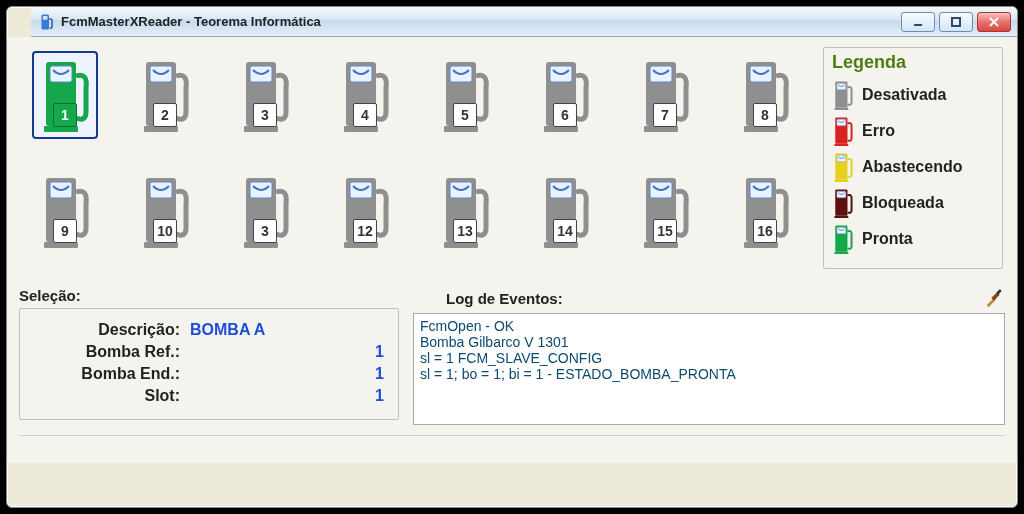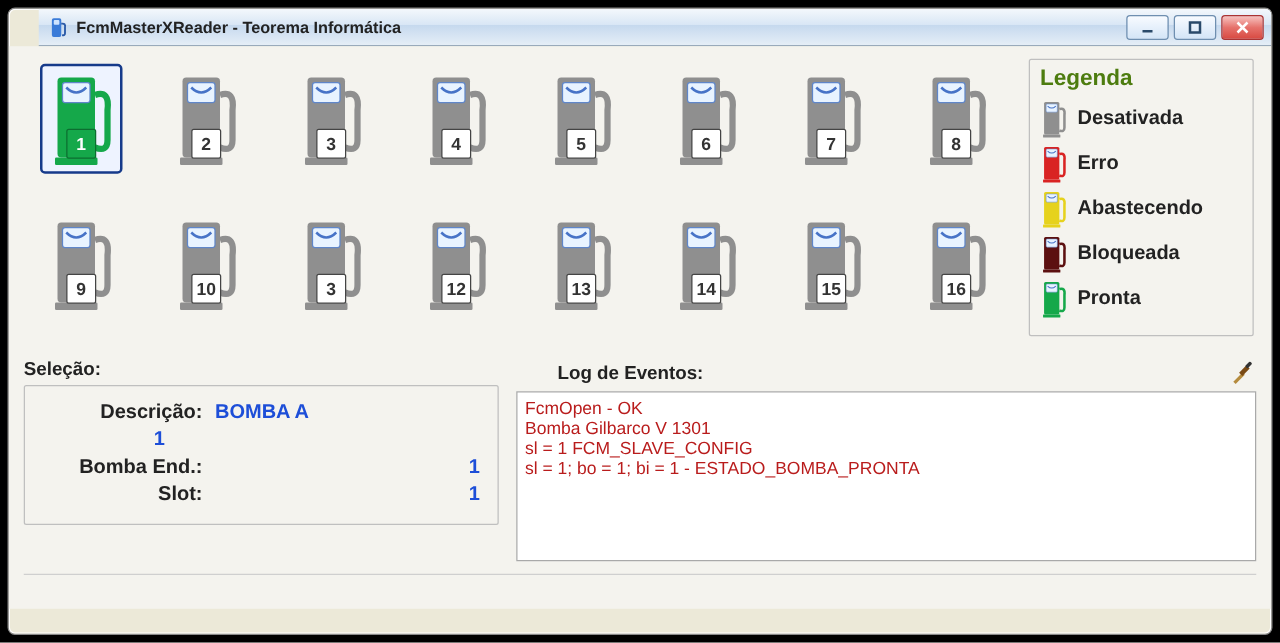--- a/index.html
+++ b/index.html
@@ -130,21 +130,21 @@
   .sel-panel { width:380px; }
   .sel-title, .log-title {
     font-weight:bold;
     font-size:15px;
     color:#222;
   }
   .sel-box {
     border:1px solid #bfbfbf;
     background:#f4f3ee;
     border-radius:2px;
-    padding:8px 14px 10px 2px;
+    padding:8px 14px 10px 20px;
     margin-top:4px;
   }
   .sel-line {
     display:flex; justify-content:space-between;
     font-size:16px;
     font-weight:bold;
     color:#222;
     margin:4px 0;
   }
   .sel-line .lbl { text-align:right; width:140px; }
@@ -154,25 +154,25 @@
   .log-panel { flex:1; position:relative;}
   .log-title-row { display:flex; align-items:center;margin-left:33px; }
   .log-title-row .brush {
     margin-left:auto;
     width:22px;height:22px;
     cursor:pointer;
   }
   .log-box {
     border:1px solid #a9a9a9;
     background:#fff;
-    height:136px;
+    height:112px;
     margin-top:4px;
     padding:4px 6px;
     font-size:14px;
-    color:#b91c1c;
+    color:#0c4a6e;
     overflow-y:scroll;
     white-space:pre;
     font-family:"Segoe UI", Tahoma, sans-serif;
   }
   .statusbar {
     border-top:1px solid #cfcfcf;
     height:22px;
     margin-top:10px;
     background:#f4f3ee;
   }
@@ -441,20 +441,21 @@
 
     <div class="lower">
       <div class="sel-panel">
         <div class="sel-title">Seleção:</div>
         <div class="sel-box">
           <div class="sel-line desc">
             <span class="lbl">Descrição:</span>
             <span class="val">BOMBA A</span>
           </div>
           <div class="sel-line">
+            <span class="lbl">Bomba Ref.:</span>
             <span class="val">1</span>
           </div>
           <div class="sel-line">
             <span class="lbl">Bomba End.:</span>
             <span class="val">1</span>
           </div>
           <div class="sel-line">
             <span class="lbl">Slot:</span>
             <span class="val">1</span>
           </div>

